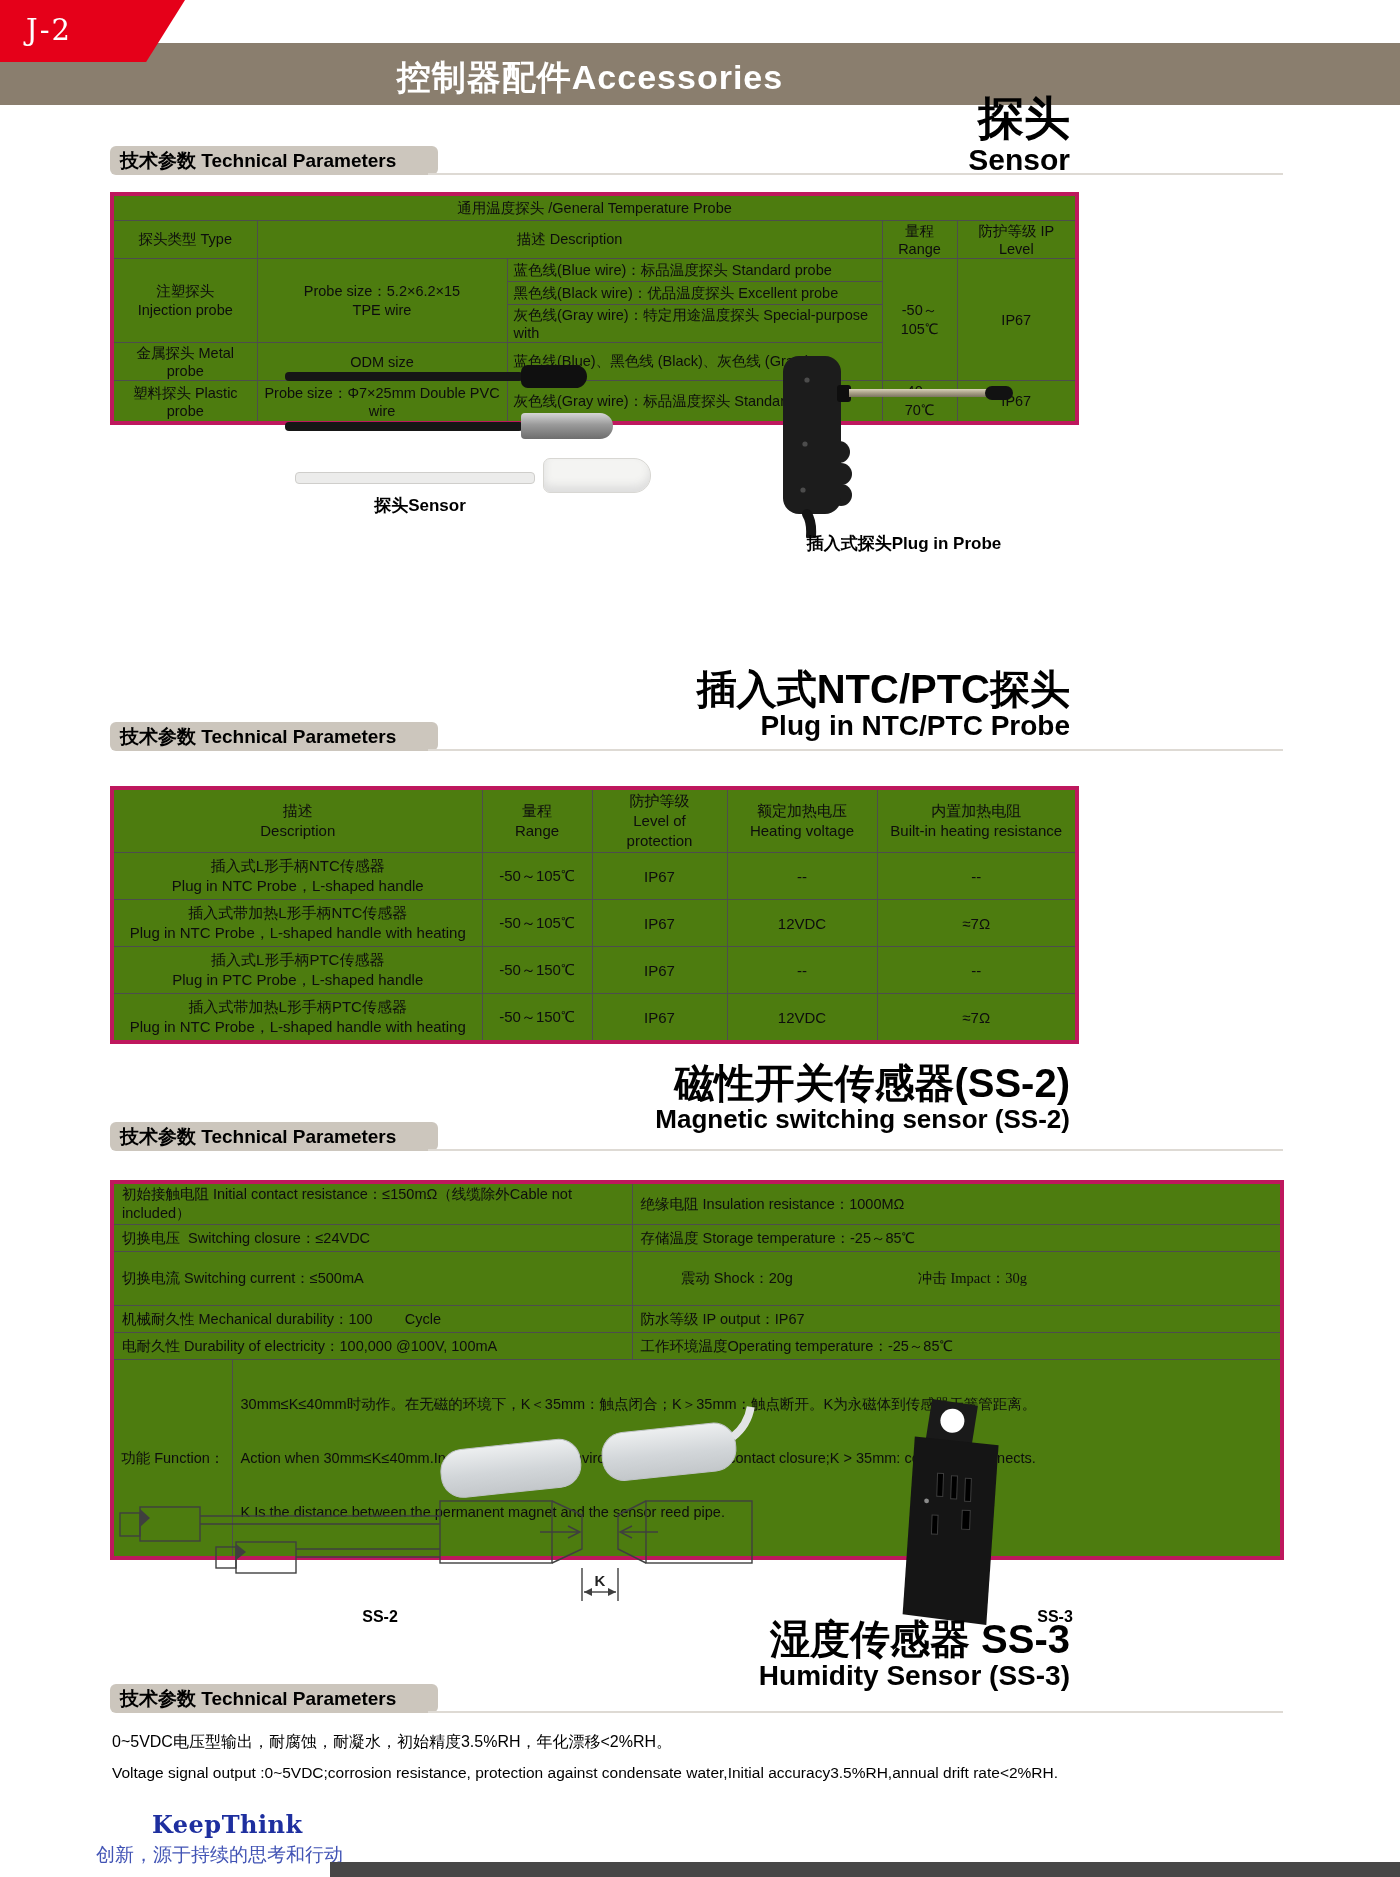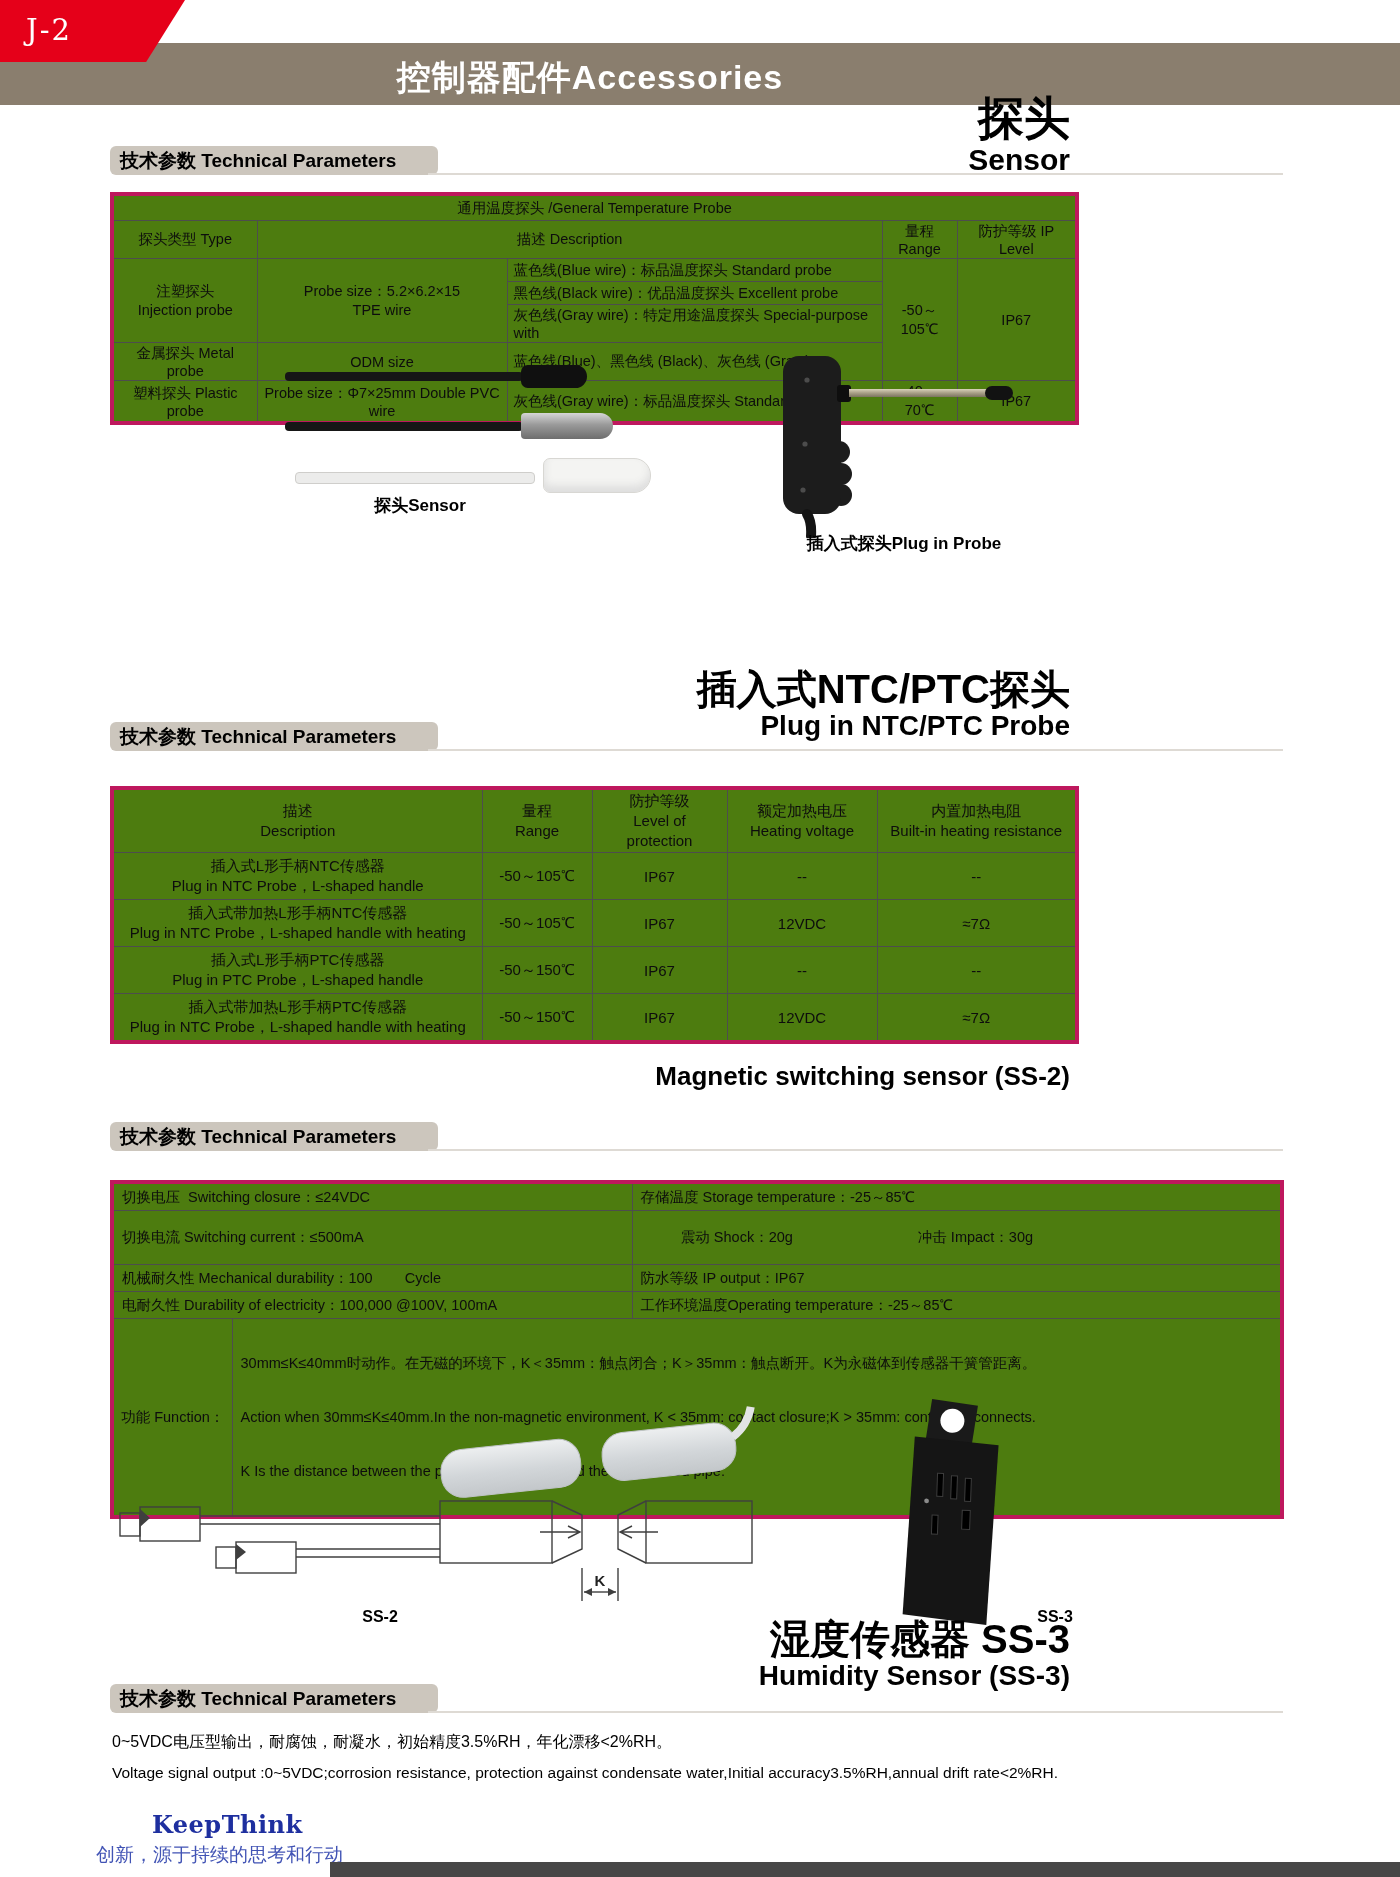--- a/index.html
+++ b/index.html
@@ -44,21 +44,21 @@
   .t1 td { height:20px; }
   .t1 .two div { line-height:19px; }
   .t2 { width:965px; font-size:15px; }
   .t2 td { height:44px; }
   .t2 .hd div { line-height:20px; }
   .t2 .two div { line-height:20px; }
   .t3 { width:1170px; font-size:14.5px; }
   .t3 td { height:24px; white-space:pre-wrap; }
   .t3 .left { padding-left:8px; }
   .t3 .func div { line-height:22px; text-align:left; }
-  .gap2 { margin-left:125px; }
+  .gap2 { margin-left:125px;font-family:Liberation Serif, serif; }
 
   
   .fig { position:absolute; }
   .caption { position:absolute; font-weight:bold; font-size:17px; color:#000; text-align:center; }
 
   .probe-row { position:absolute; height:34px; }
   .rod { position:absolute; top:12px; left:0; width:238px; height:9px; background:#161616; border-radius:4px; }
   .tip-black { position:absolute; left:236px; top:5px; width:66px; height:23px; background:#101010;
                border-radius:7px 12px 12px 7px; }
   .rod-white { background:#ececeb; border:1px solid #cfcecb; height:10px; }
@@ -267,35 +267,40 @@
         <td>-50～150℃</td>
         <td>IP67</td>
         <td>12VDC</td>
         <td>≈7Ω</td>
       </tr>
     </tbody>
       </table>
   </div>
 
   <div class="rh rh-ss2" style="top:1062px;">
+    <div class="zh">磁性开关传感器(SS-2)</div>
     <div class="en">Magnetic switching sensor (SS-2)</div>
   </div>
 
   <div class="params-bar" style="top:1122px;">
     <span>技术参数 Technical Parameters</span>
   </div>
 
   <div class="twrap" style="left:110px; top:1180px;">
     <table class="t t3">
       <colgroup>
           <col style="width:120px">
           <col style="width:400px">
           <col style="width:650px">
         </colgroup>
       <tbody>
+          <tr>
+        <td colspan="2" class="left">初始接触电阻 Initial contact resistance：≤150mΩ（线缆除外Cable not included）</td>
+        <td class="left">绝缘电阻 Insulation resistance：1000MΩ</td>
+      </tr>
       <tr>
         <td colspan="2" class="left">切换电压  Switching closure：≤24VDC</td>
         <td class="left">存储温度 Storage temperature：-25～85℃</td>
       </tr>
       <tr>
         <td colspan="2" class="left">切换电流 Switching current：≤500mA</td>
         <td class="left">
           <span>震动 Shock：20g</span><span class="gap2">冲击 Impact：30g</span>
         </td>
       </tr>

